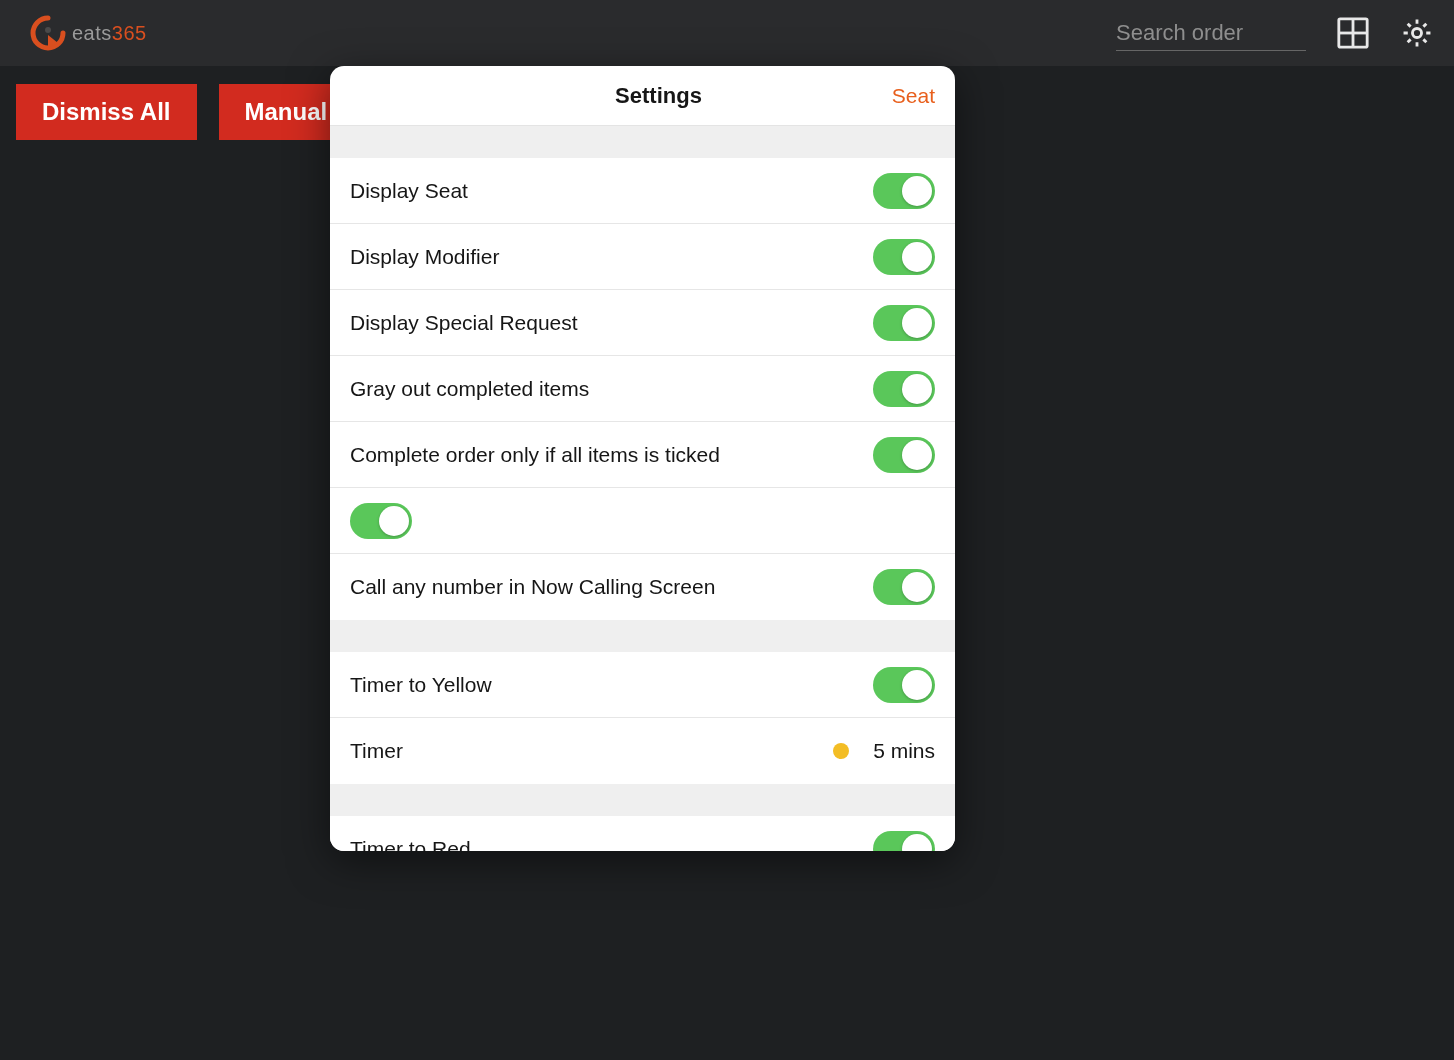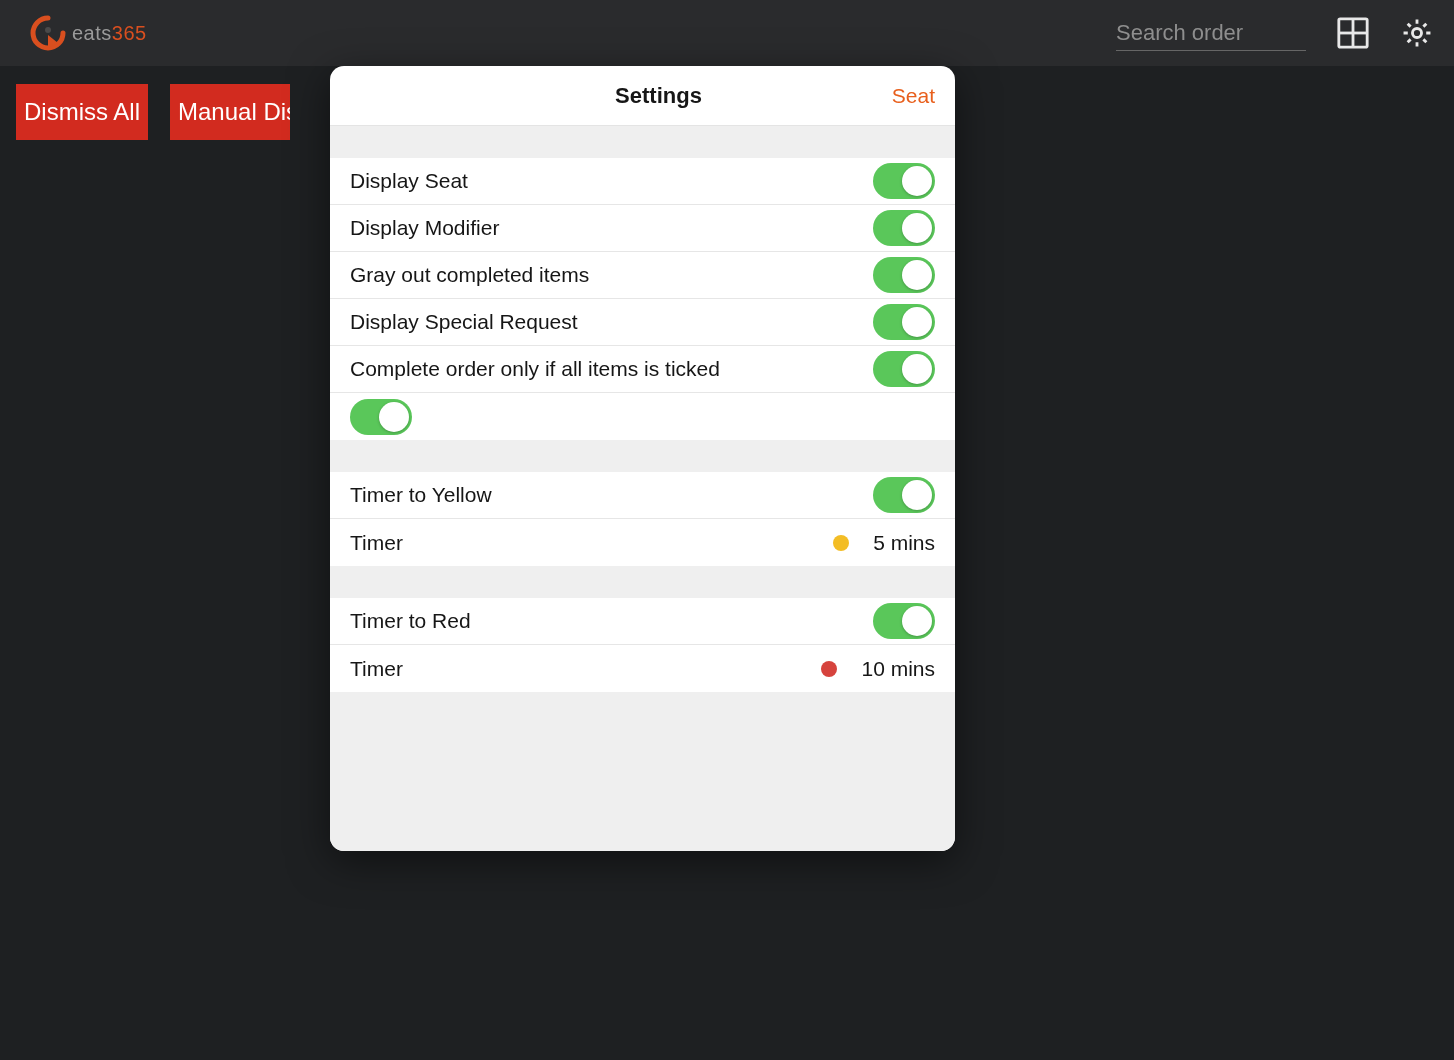--- a/index.html
+++ b/index.html
@@ -74,23 +74,24 @@
     .toolbar {
       display: flex;
       align-items: center;
       padding: 18px 16px;
       gap: 22px;
     }
     .btn-red {
       background: #d22b1f;
       color: #fff;
       font-size: 24px;
-      padding: 14px 8px;
+      padding: 14px 26px;
       border: none;
       cursor: pointer;
+      font-weight: bold;
     }
     .call-any {
       margin-left: auto;
       color: #fff;
       font-size: 24px;
       padding: 10px 4px;
       border-bottom: 2px solid #bdbdbd;
       cursor: pointer;
       margin-right: 24px;
     }
@@ -129,21 +130,21 @@
       flex: 1;
       overflow-y: auto;
       background: #efefef;
     }
     .section-gap { height: 32px; background: #efefef; }
     .section { background: #fff; }
     .row {
       display: flex;
       align-items: center;
       padding: 8px 20px;
-      height: 47px;
+      height: 66px;
       border-bottom: 1px solid #e6e6e6;
     }
     .row:last-child { border-bottom: none; }
     .row-label { font-size: 21px; color: #161616; flex: 1; }
     .row-value { font-size: 21px; color: #161616; }
 
     .dot { width: 16px; height: 16px; border-radius: 50%; margin-right: 24px; }
     .dot-yellow { background: #f3bd25; }
     .dot-red { background: #d6433d; }
 
@@ -217,32 +218,36 @@
     <div class="section">
       <div class="row">
         <div class="row-label">Display Seat</div>
         <div class="toggle"></div>
       </div>
       <div class="row">
         <div class="row-label">Display Modifier</div>
         <div class="toggle"></div>
       </div>
       <div class="row">
+        <div class="row-label">Display Special Request</div>
+        <div class="toggle"></div>
+      </div>
+      <div class="row">
         <div class="row-label">Gray out completed items</div>
         <div class="toggle"></div>
       </div>
       <div class="row">
-        <div class="row-label">Display Special Request</div>
-        <div class="toggle"></div>
-      </div>
-      <div class="row">
         <div class="row-label">Complete order only if all items is ticked</div>
         <div class="toggle"></div>
       </div>
       <div class="row">
+        <div class="toggle"></div>
+      </div>
+      <div class="row">
+        <div class="row-label">Call any number in Now Calling Screen</div>
         <div class="toggle"></div>
       </div>
     </div>
 
     <div class="section-gap"></div>
 
     <div class="section">
       <div class="row">
         <div class="row-label">Timer to Yellow</div>
         <div class="toggle"></div>

